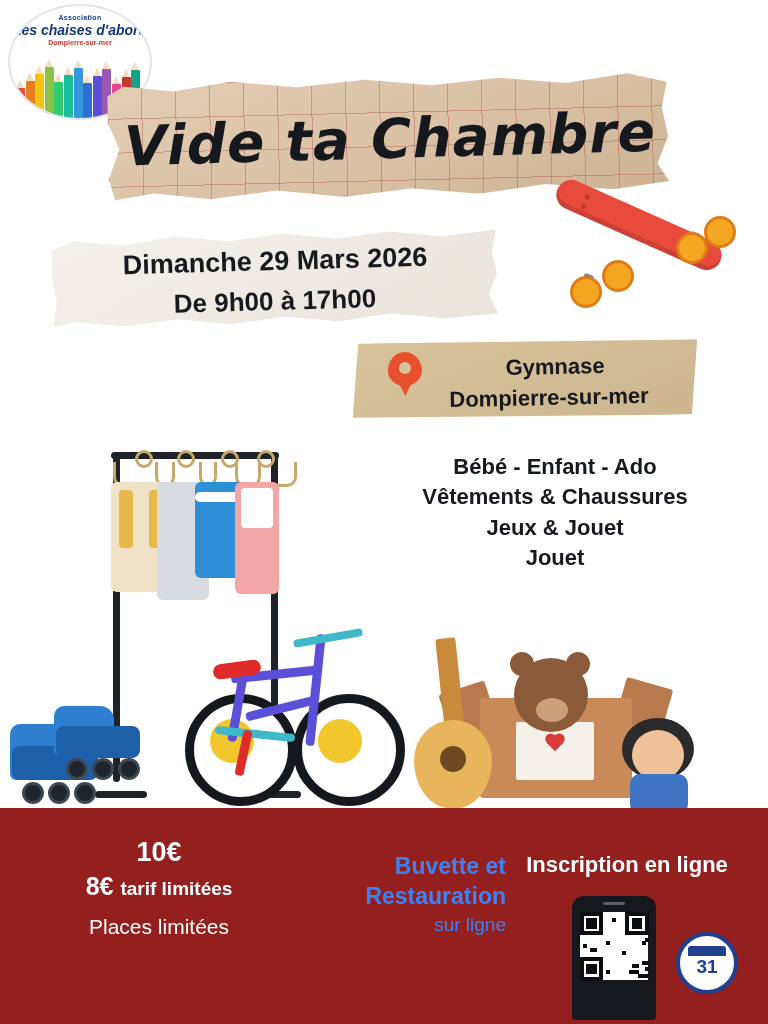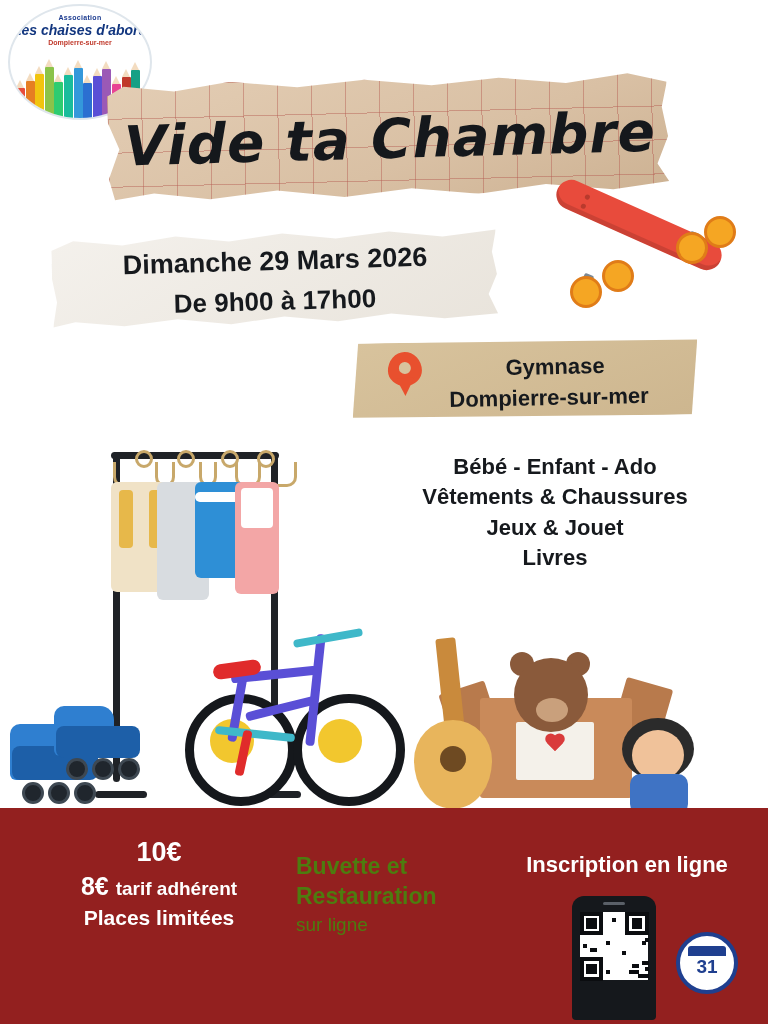--- a/index.html
+++ b/index.html
@@ -168,23 +168,23 @@
 
   
   .band{
     position:absolute;left:0;bottom:0;width:768px;height:216px;background:#93201f;
   }
   .band-col1{position:absolute;left:24px;top:836px;width:270px;text-align:center;color:#ffffff;}
   .price{font-size:27px;font-weight:bold;line-height:1.25;}
   .price-2{font-size:25px;font-weight:bold;line-height:1.3;}
   .price-2 small{font-size:19px;font-weight:bold;}
   .muted{font-size:17px;line-height:1.45;}
-  .limited{font-size:21px;font-weight:bold;margin-top:4px;}
-
-  .band-col2{position:absolute;left:296px;top:852px;width:210px;text-align:left;color:#4d7c0f;}
+  .limited{font-size:21px;font-weight:normal;margin-top:13px;}
+
+  .band-col2{position:absolute;left:296px;top:852px;width:210px;text-align:right;color:#3b82f6;}
   .b2-l1{font-size:23px;font-weight:bold;line-height:1.3;}
   .b2-l3{font-size:19px;margin-top:2px;}
 
   .band-col3{position:absolute;left:498px;top:852px;width:258px;text-align:center;color:#ffffff;}
   .b3-title{font-size:22px;font-weight:bold;}
 
   .phone{
     position:absolute;left:572px;top:896px;width:84px;height:124px;
     background:#15181c;border-radius:12px 12px 4px 4px;padding:8px 6px 0 6px;box-sizing:border-box;
   }
@@ -256,21 +256,21 @@
     <div class="pin-body"></div>
     <div class="pin-hole"></div>
   </div>
   <div class="place-l1">Gymnase</div>
   <div class="place-l2">Dompierre-sur-mer</div>
 
   <div class="cats">
     <div>Bébé - Enfant - Ado</div>
     <div>Vêtements &amp; Chaussures</div>
     <div>Jeux &amp; Jouet</div>
-    <div>Livres</div>
+    <div>Jouet</div>
   </div>
 
   <div class="rack">
     <div class="rack-bar"></div>
     <div class="rack-left"></div>
     <div class="rack-right"></div>
     <div class="rack-foot" style="left:0px;"></div>
     <div class="rack-foot" style="left:154px;"></div>
 
     <div class="hanger" style="left:18px;top:24px;"></div>
@@ -341,21 +341,21 @@
       <div class="doll-body"></div>
     </div>
   </div>
 
   <div class="band"></div>
 
   <div class="band-col1">
     <div class="price">10€</div>
     <div class="price-2">
       <span>8€</span>
-      <small>tarif adhérent</small>
+      <small>tarif limitées</small>
     </div>
     <div class="limited">Places limitées</div>
   </div>
 
   <div class="band-col2">
     <div class="b2-l1">Buvette et</div>
     <div class="b2-l1">Restauration</div>
     <div class="b2-l3">sur ligne</div>
   </div>
 

